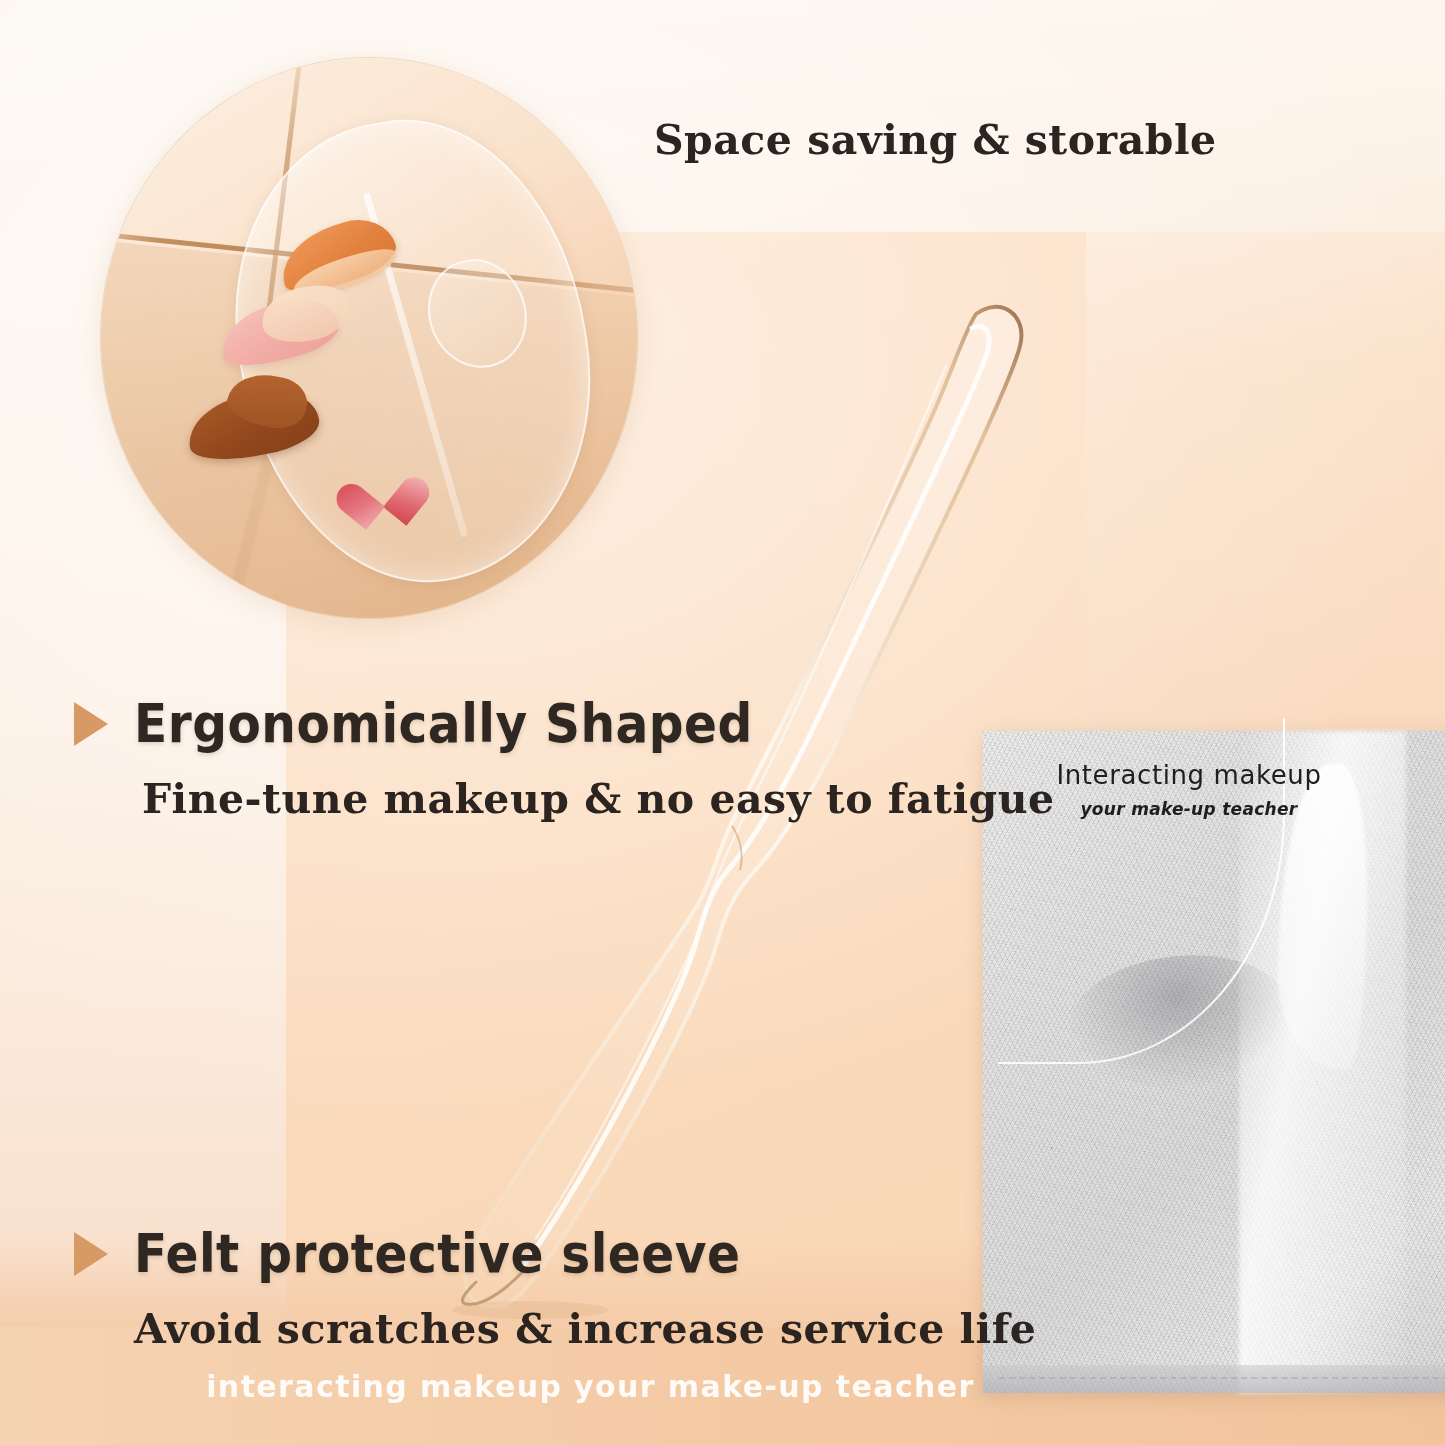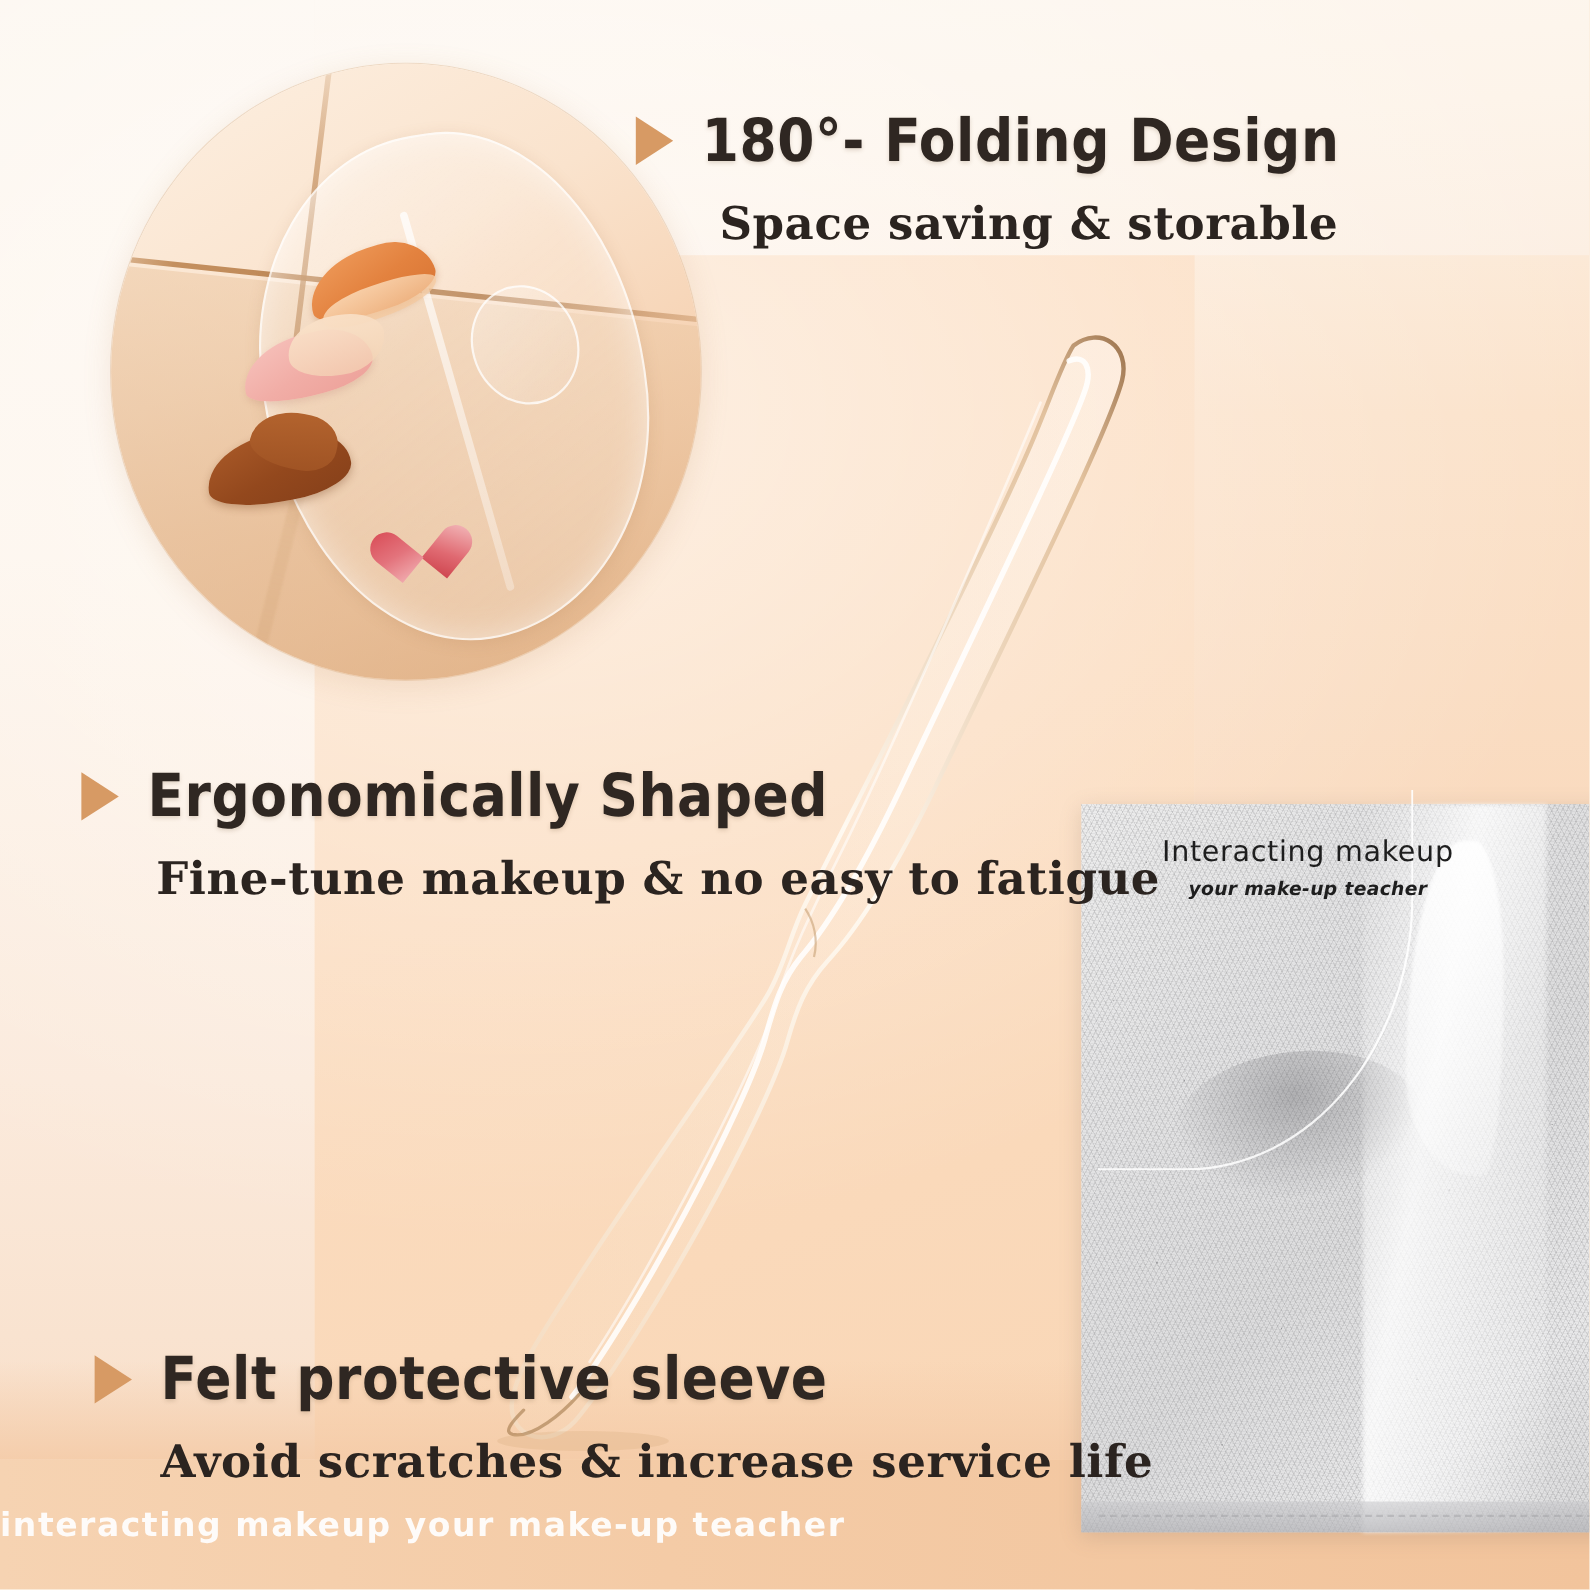--- a/index.html
+++ b/index.html
@@ -264,27 +264,27 @@
     color:#2b2420;
     letter-spacing:.5px;
     white-space:nowrap;
     margin-top:20px;
   }
 
   #feature-folding{left:578px;top:96px;}
   #feature-folding .f-sub{margin-left:76px;}
   #feature-ergo{left:74px;top:692px;}
   #feature-ergo .f-sub{margin-left:68px;}
-  #feature-felt{left:86px;top:1222px;}
+  #feature-felt{left:74px;top:1222px;}
   #feature-felt .f-sub{margin-left:60px;}
 
   
   .footer{
     position:absolute;left:0;bottom:0;width:1195px;height:118px;
-    display:flex;align-items:center;justify-content:flex-start;
+    display:flex;align-items:center;justify-content:center;
     padding-right:14px;box-sizing:border-box;
   }
   .footer-text{
     font-family:"DejaVu Sans", sans-serif;
     font-weight:bold;
     font-size:30px;
     letter-spacing:1.4px;
     color:#ffffff;
     opacity:.93;
     white-space:nowrap;
@@ -368,24 +368,20 @@
     <div class="pouch-fold"></div>
     <div class="pouch-flapcurve"></div>
     <div class="pouch-stitch-r"></div>
     <div class="pouch-stitch-b"></div>
     <div class="pouch-hem"></div>
     <div class="pouch-brand">Interacting makeup</div>
     <div class="pouch-tag">your make-up teacher</div>
   </div>
 
   <div class="feature" id="feature-folding">
-    <div class="feature-row">
-      <span class="tri"></span>
-      <span class="f-title">180°- Folding Design</span>
-    </div>
     <div class="f-sub">Space saving &amp; storable</div>
   </div>
 
   <div class="feature" id="feature-ergo">
     <div class="feature-row">
       <span class="tri"></span>
       <span class="f-title">Ergonomically Shaped</span>
     </div>
     <div class="f-sub">Fine-tune makeup &amp; no easy to fatigue</div>
   </div>

